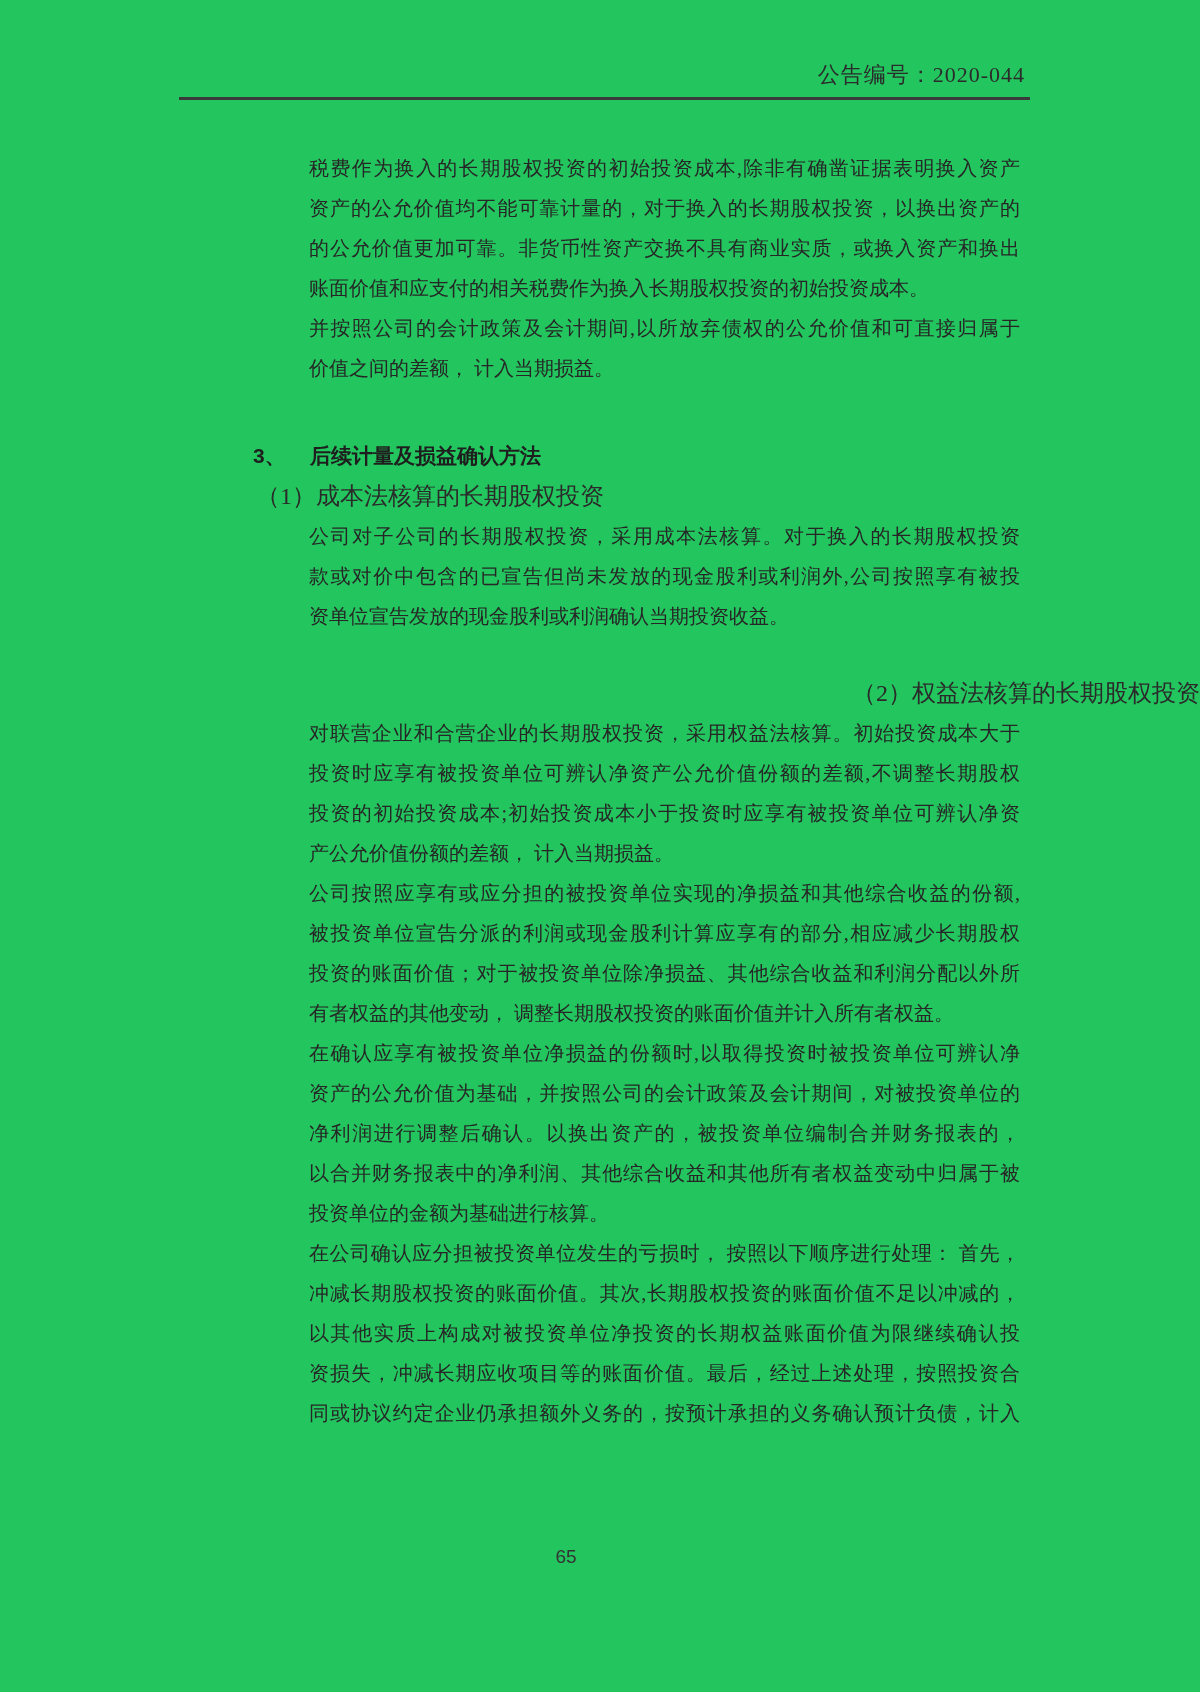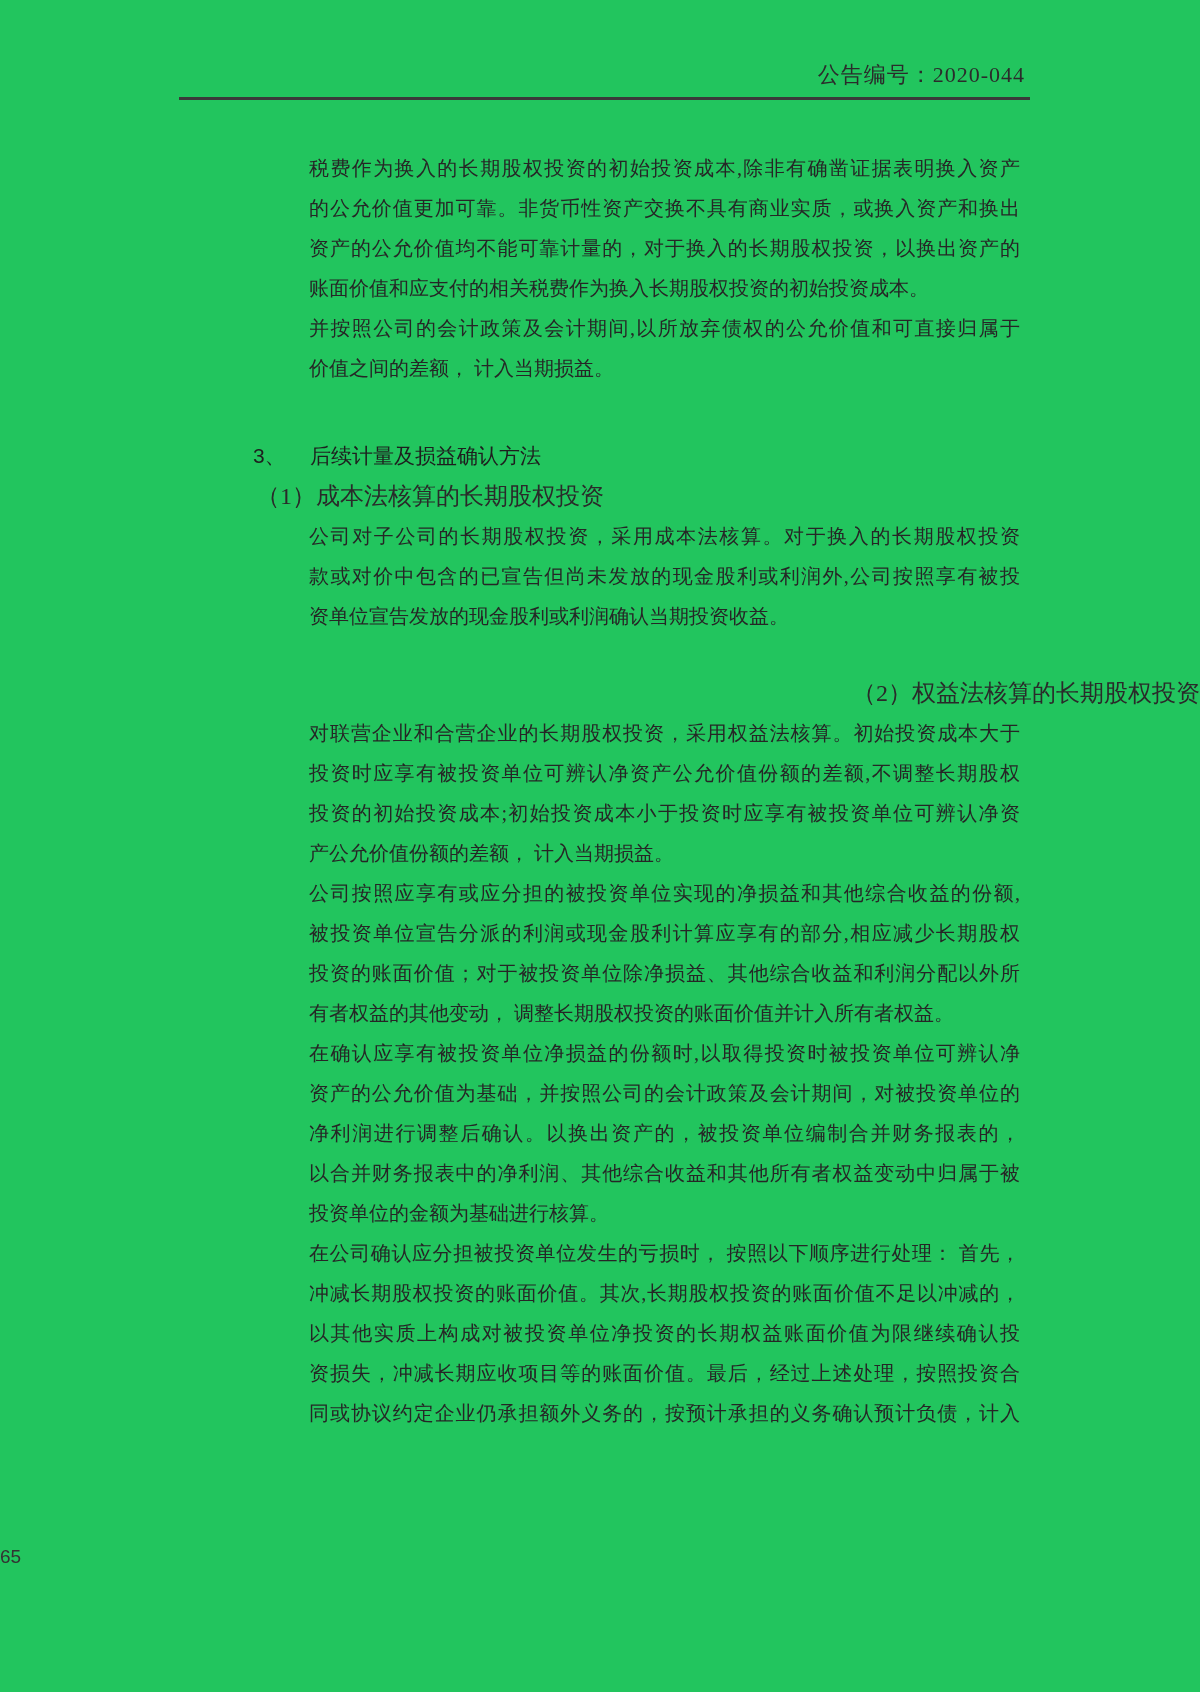--- a/index.html
+++ b/index.html
@@ -54,21 +54,21 @@
   .line.fill {
     text-align: justify;
     text-align-last: justify;
     text-justify: inter-character;
   }
   .block-h {
     margin-left: 253px;
     height: 40px;
     line-height: 40px;
     font-size: 21px;
-    font-weight: 400;
+    font-weight: 700;
     font-family: "Liberation Sans", sans-serif;
     color: #1e1e1e;
   }
   .block-h .h-num {
     display: inline-block;
     width: 57px;
   }
   .block-sub {
     margin-left: 256px;
     height: 40px;
@@ -77,36 +77,37 @@
     color: #2a2a2a;
   }
   .block-p + .block-h { margin-top: 48px; }
   .block-p + .block-sub { margin-top: 37px; text-align: right; }
   
   #page-footer {
     position: absolute;
     top: 1546px;
     left: 0;
     width: 1132px;
+    text-align: center;
     font-family: "Liberation Sans", sans-serif;
     font-size: 19px;
     color: #333333;
   }
 </style>
 </head>
 <body>
 
 <div id="page">
   <div id="doc-number">公告编号：2020-044</div>
   <div id="header-rule"></div>
   <div id="content">
       <div class="block-p">
         <div class="line fill">税费作为换入的长期股权投资的初始投资成本,除非有确凿证据表明换入资产</div>
+        <div class="line fill">资产的公允价值均不能可靠计量的，对于换入的长期股权投资，以换出资产的</div>
         <div class="line fill">的公允价值更加可靠。非货币性资产交换不具有商业实质，或换入资产和换出</div>
-        <div class="line fill">资产的公允价值均不能可靠计量的，对于换入的长期股权投资，以换出资产的</div>
         <div class="line">账面价值和应支付的相关税费作为换入长期股权投资的初始投资成本。</div>
       </div>
       <div class="block-p">
         <div class="line fill">并按照公司的会计政策及会计期间,以所放弃债权的公允价值和可直接归属于</div>
         <div class="line">价值之间的差额， 计入当期损益。</div>
       </div>
       <div class="block-h"><span class="h-num">3、</span><span class="h-text">后续计量及损益确认方法</span></div>
       <div class="block-sub">（1）成本法核算的长期股权投资</div>
       <div class="block-p">
         <div class="line fill">公司对子公司的长期股权投资，采用成本法核算。对于换入的长期股权投资</div>

